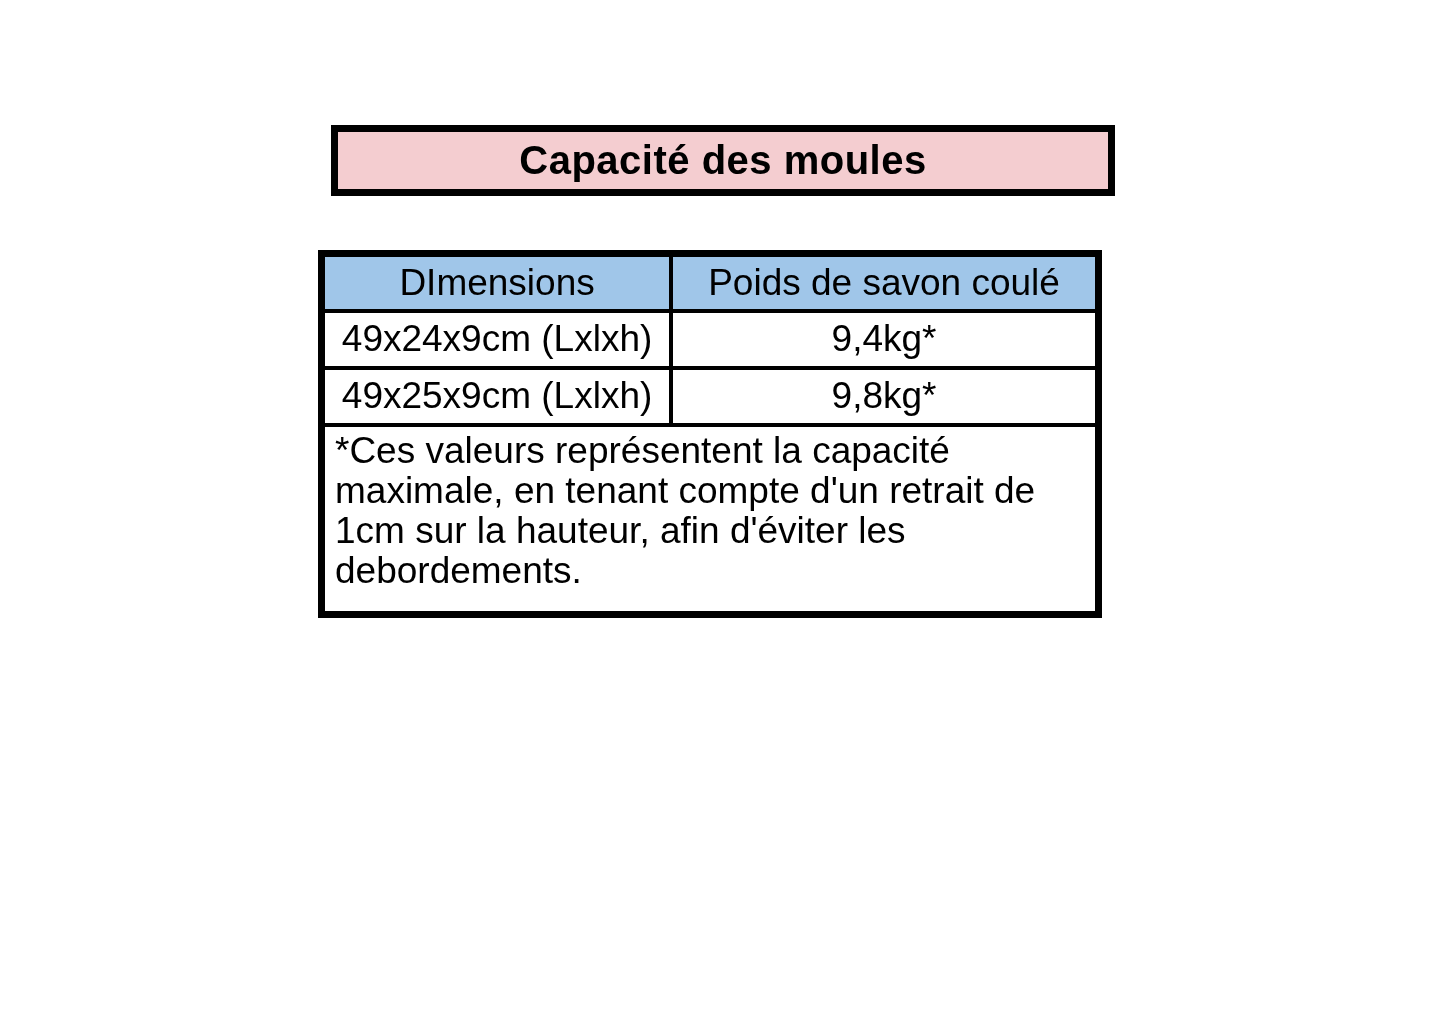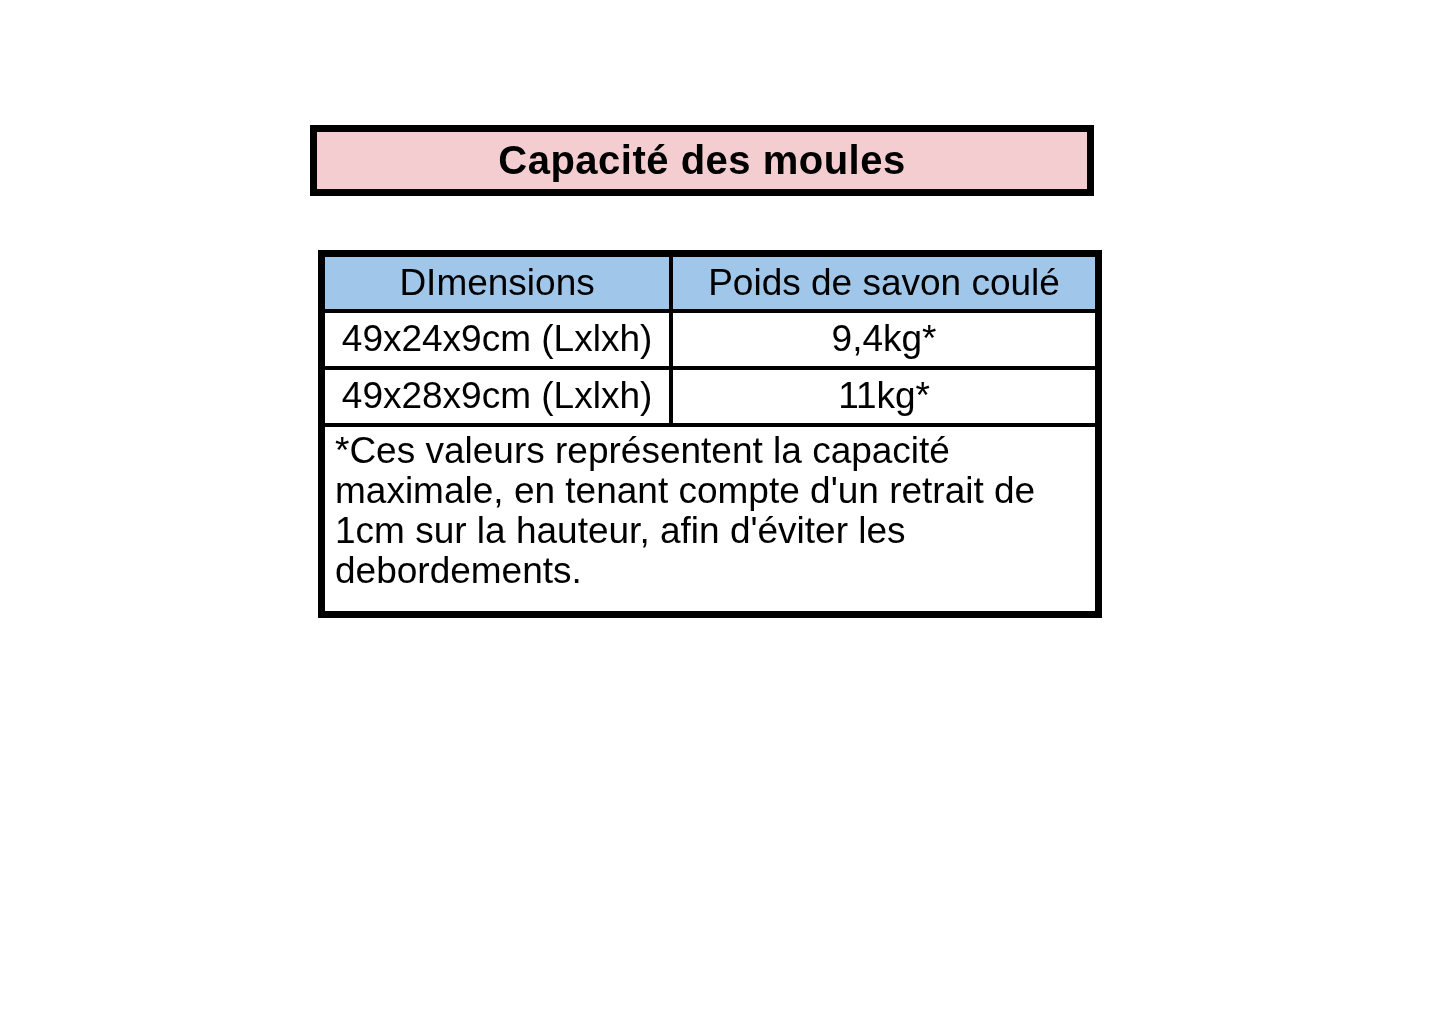--- a/index.html
+++ b/index.html
@@ -9,21 +9,21 @@
     height: 1020px;
     background: var(--page-bg, #ffffff);
     font-family: "Liberation Sans", sans-serif;
     color: #000;
     position: relative;
     overflow: hidden;
   }
 
   .title-box {
     position: absolute;
-    left: 310px;
+    left: 331px;
     top: 125px;
     width: 784px;
     height: 71px;
     background: var(--title-bg, #f4cdd0);
     border: 7px solid var(--border-color, #000);
     display: flex;
     align-items: center;
     justify-content: center;
   }
 
@@ -87,20 +87,20 @@
       <th>DImensions</th>
       <th>Poids de savon coulé</th>
     </tr>
   </thead>
   <tbody>
     <tr>
       <td>49x24x9cm (Lxlxh)</td>
       <td>9,4kg*</td>
     </tr>
     <tr>
-      <td>49x28x9cm (Lxlxh)</td>
-      <td>11kg*</td>
+      <td>49x25x9cm (Lxlxh)</td>
+      <td>9,8kg*</td>
     </tr>
     <tr>
       <td class="footnote-cell" colspan="2">*Ces valeurs représentent la capacité maximale, en tenant compte d'un retrait de 1cm sur la hauteur, afin d'éviter les debordements.</td>
     </tr>
   </tbody>
 </table>
 
 </body></html>

